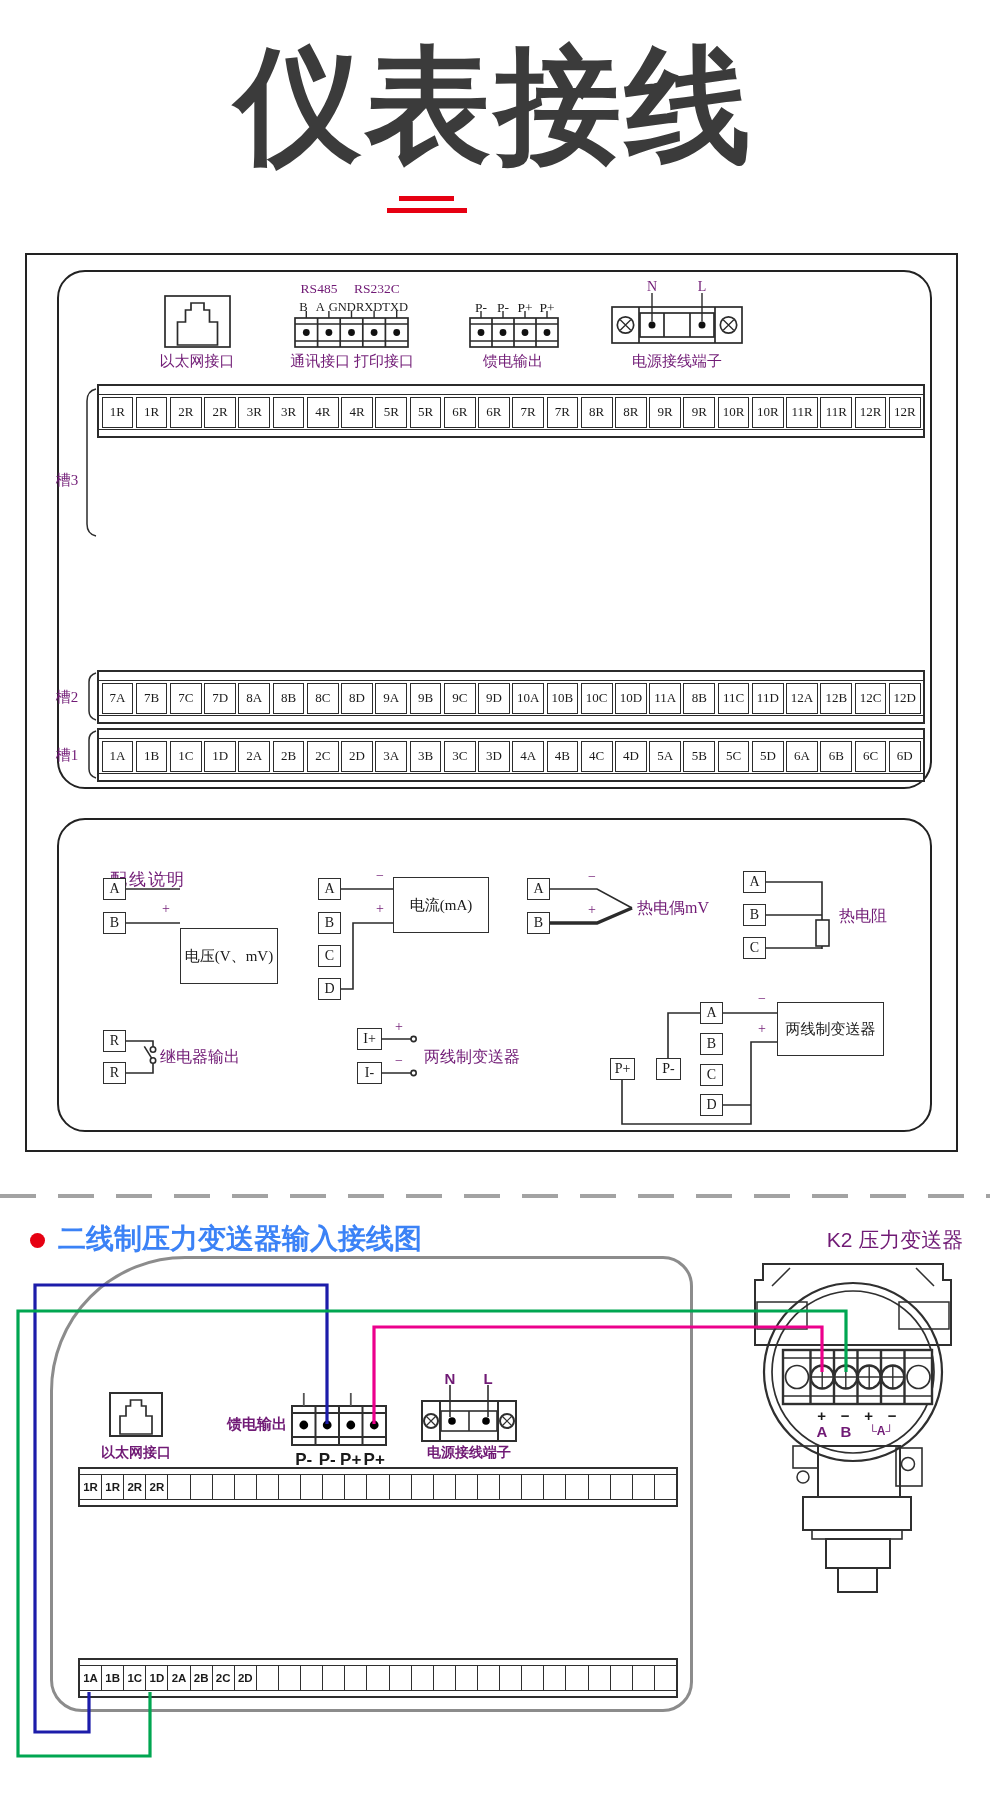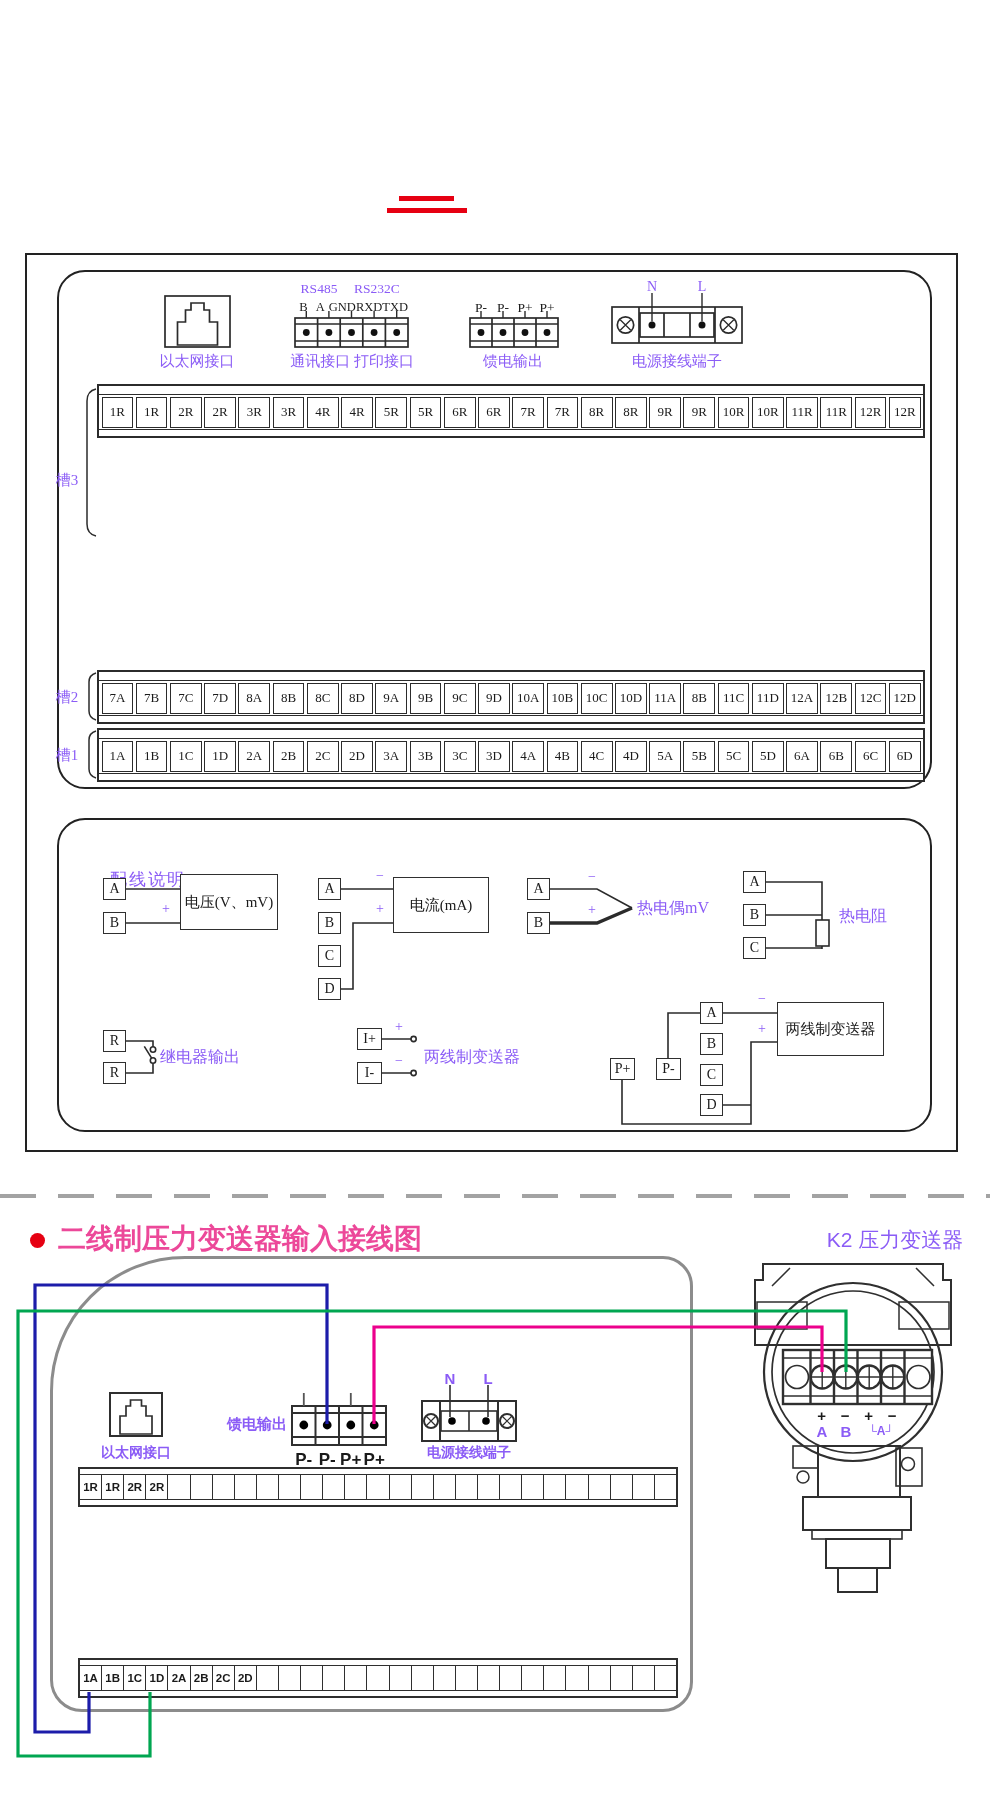--- a/index.html
+++ b/index.html
@@ -4,21 +4,21 @@
 <style>
   *{box-sizing:border-box;margin:0;padding:0}
   body{background:#fff}
   .canvas{position:relative;width:990px;height:1798px;background:#fff;overflow:hidden;
           font-family:"Liberation Sans",sans-serif;color:#1a1a1a}
   .main-title{position:absolute;left:0;top:40px;width:100%;text-align:center;
           font-size:126px;font-weight:900;color:#3b3b3b;letter-spacing:4px;line-height:1.05}
   .redbar{position:absolute;background:#e60012;height:5px}
   .box{position:absolute;border:2px solid #222;background:transparent}
   .rbox{border-radius:28px}
-  .lbl{position:absolute;white-space:nowrap;color:#8b5cf6}
+  .lbl{position:absolute;white-space:nowrap;color:#701a75}
   .ctr{transform:translate(-50%,-50%)}
   .vctr{transform:translateY(-50%)}
   .serif{font-family:"Liberation Serif","DejaVu Serif",serif}
   .sans{font-family:"Liberation Sans",sans-serif}
   .tb{position:absolute;width:23px;height:22px;border:1.6px solid #2f2f2f;display:flex;align-items:center;
       justify-content:center;font-size:14px;font-family:"Liberation Serif","DejaVu Serif",serif;background:#fff}
   .dev{position:absolute;border:1.6px solid #2f2f2f;display:flex;align-items:center;justify-content:center;
       font-size:15px;font-family:"Liberation Serif","DejaVu Serif",serif;background:#fff;white-space:nowrap}
   .trow{position:absolute;border:2px solid #2b2b2b;background:#fff}
   .trow .band-t{height:9px;border-bottom:1.6px solid #2b2b2b}
@@ -37,20 +37,21 @@
   .pinrow .pin{flex:1;text-align:center;white-space:nowrap}
   .graybox{position:absolute;border:3px solid #8c8c8c;border-radius:135px 30px 30px 32px;background:transparent}
   svg.overlay{position:absolute;left:0;top:0;pointer-events:none}
   .bullet{position:absolute;width:15px;height:15px;border-radius:50%;background:#e60012}
 </style>
 </head>
 <body>
 
 <div class="canvas">
 
+  <div class="main-title">仪表接线</div>
   <div class="redbar" style="left:399px;top:196px;width:55px"></div>
   <div class="redbar" style="left:387px;top:208px;width:80px"></div>
 
   <div class="box" style="left:25px;top:253px;width:933px;height:899px"></div>
   <div class="box rbox" style="left:57px;top:270px;width:875px;height:519px"></div>
   <div class="box rbox" style="left:57px;top:818px;width:875px;height:314px"></div>
 
   <div class="lbl ctr serif" style="left:319px;top:289px;font-size:13.5px">RS485</div>
   <div class="lbl ctr serif" style="left:377px;top:289px;font-size:13.5px">RS232C</div>
   <div class="pinrow serif" style="left:295px;top:300px;width:113px;height:14px;font-size:12.5px">
@@ -166,21 +167,21 @@
   <div class="lbl ctr serif" style="left:67px;top:480px;font-size:15px">槽3</div>
   <div class="lbl ctr serif" style="left:67px;top:697px;font-size:15px">槽2</div>
   <div class="lbl ctr serif" style="left:67px;top:755px;font-size:15px">槽1</div>
 
   <div class="lbl serif" style="left:110px;top:868px;font-size:17px;letter-spacing:2px">配线说明</div>
 
   <div class="tb" style="left:103px;top:878px">A</div>
   <div class="tb" style="left:103px;top:912px">B</div>
   <div class="lbl ctr serif" style="left:166px;top:876px;font-size:14px">−</div>
   <div class="lbl ctr serif" style="left:166px;top:909px;font-size:14px">+</div>
-  <div class="dev" style="left:180px;top:874px;width:98px;height:56px">电压(V、mV)</div>
+  <div class="dev" style="left:180px;top:928px;width:98px;height:56px">电压(V、mV)</div>
 
   <div class="tb" style="left:318px;top:878px">A</div>
   <div class="tb" style="left:318px;top:912px">B</div>
   <div class="tb" style="left:318px;top:945px">C</div>
   <div class="tb" style="left:318px;top:978px">D</div>
   <div class="lbl ctr serif" style="left:380px;top:876px;font-size:14px">−</div>
   <div class="lbl ctr serif" style="left:380px;top:909px;font-size:14px">+</div>
   <div class="dev" style="left:393px;top:877px;width:96px;height:56px">电流(mA)</div>
 
   <div class="tb" style="left:527px;top:878px">A</div>
@@ -208,21 +209,21 @@
   <div class="tb" style="left:656px;top:1058px;width:25px">P-</div>
   <div class="tb" style="left:700px;top:1002px">A</div>
   <div class="tb" style="left:700px;top:1033px">B</div>
   <div class="tb" style="left:700px;top:1064px">C</div>
   <div class="tb" style="left:700px;top:1094px">D</div>
   <div class="lbl ctr serif" style="left:762px;top:999px;font-size:14px">−</div>
   <div class="lbl ctr serif" style="left:762px;top:1029px;font-size:14px">+</div>
   <div class="dev" style="left:777px;top:1002px;width:107px;height:54px">两线制变送器</div>
 
   <div class="bullet" style="left:30px;top:1233px"></div>
-  <div class="lbl vctr sans" style="left:58px;top:1239px;font-size:28px;font-weight:600;color:#ec4899">二线制压力变送器输入接线图</div>
+  <div class="lbl vctr sans" style="left:58px;top:1239px;font-size:28px;font-weight:600;color:#3b82f6">二线制压力变送器输入接线图</div>
   <div class="lbl ctr sans" style="left:895px;top:1240px;font-size:21px;font-weight:500">K2 压力变送器</div>
 
   <div class="graybox" style="left:50px;top:1256px;width:643px;height:456px"></div>
 
   <div class="lbl ctr sans" style="left:136px;top:1453px;font-size:14px;font-weight:600">以太网接口</div>
   <div class="lbl ctr sans" style="left:257px;top:1424px;font-size:15px;font-weight:600">馈电输出</div>
   <div class="pinrow sans" style="left:292px;top:1450px;width:94px;height:18px;font-size:17px;font-weight:700">
       <div class="pin">P-</div>
       <div class="pin">P-</div>
       <div class="pin">P+</div>

